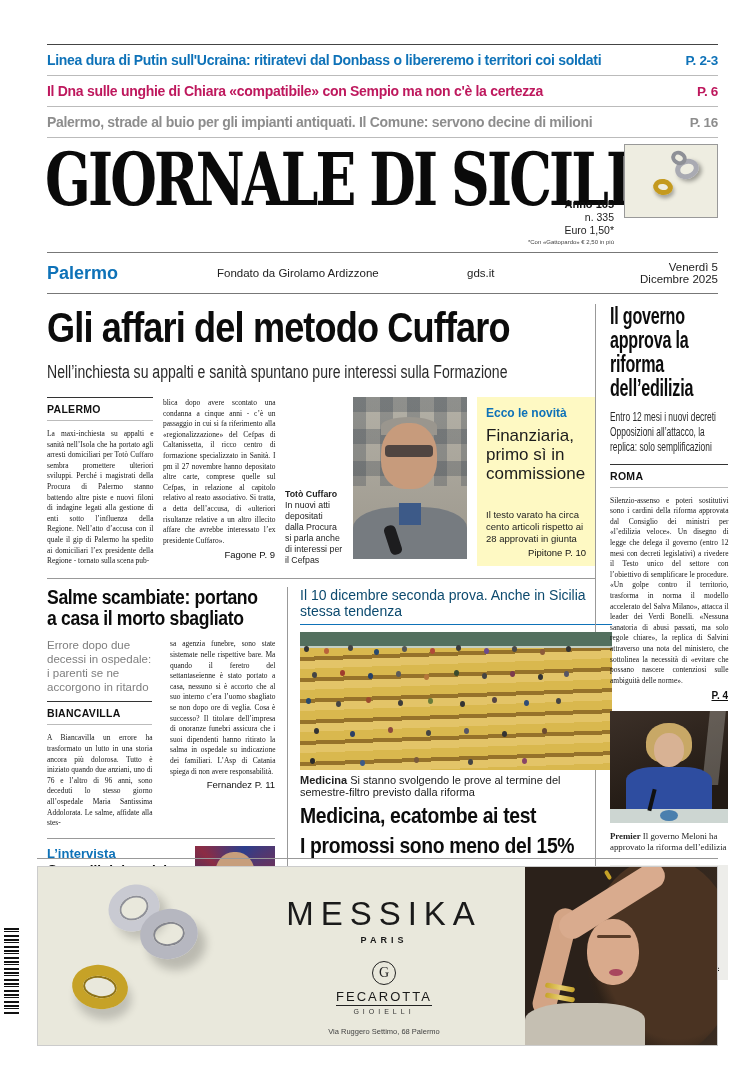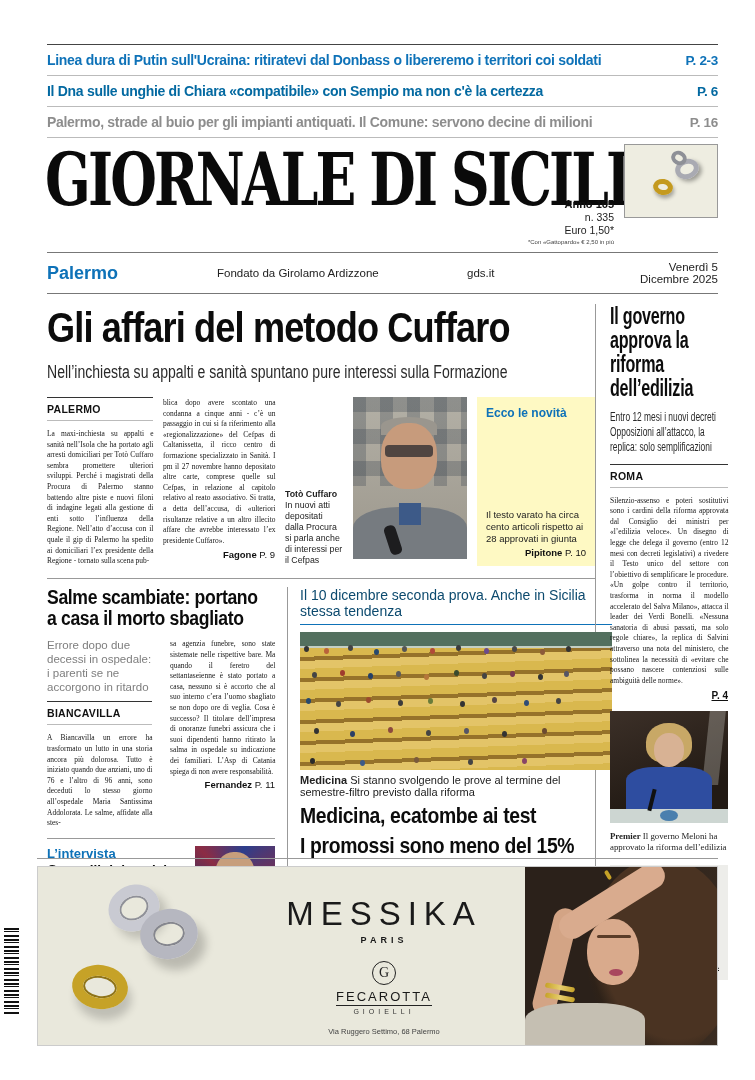--- a/index.html
+++ b/index.html
@@ -13,21 +13,21 @@
   .sq78 { display:block; width:128%; transform:scaleX(.78); transform-origin:top left; }
   .sq83 { display:block; width:121%; transform:scaleX(.83); transform-origin:top left; }
   .sq86 { display:block; width:max-content; transform:scaleX(.86); transform-origin:top left; white-space:nowrap; }
   .sq88 { display:block; width:max-content; transform:scaleX(.88); transform-origin:top left; white-space:nowrap; }
 
   
   .briefs { border-top:1.5px solid #444; }
   .brief { display:flex; justify-content:space-between; align-items:center; padding:7px 0; border-bottom:1px solid #bbb; font-weight:bold; font-size:14px; letter-spacing:-0.3px; }
   .brief .pg { font-size:13.5px; margin-left:8px; white-space:nowrap; }
   .brief.blue, .brief.blue .pg { color:#0e72b8; }
-  .brief.black, .brief.black .pg { color:#0369a1; }
+  .brief.black, .brief.black .pg { color:#be185d; }
   .brief.gray, .brief.gray .pg { color:#8d8d8d; }
 
   
   .masthead { position:relative; height:108px; margin-top:4px; }
   .logo { position:absolute; left:-2px; top:-6px; font-family:"DejaVu Serif", serif; font-weight:bold; font-size:57px; letter-spacing:-3px; transform:scaleY(1.28) scaleX(.94); transform-origin:top left; white-space:nowrap; color:#0a0a0a; }
   .edition { position:absolute; right:104px; bottom:4px; text-align:right; line-height:1.25; }
   .edition .anno { font-weight:bold; font-size:11px;margin-top:35px; }
   .edition .num, .edition .price { font-size:10.5px; color:#222; }
   .edition .note { font-size:6px; color:#444; margin-top:1px; }
   .mast-thumb { position:absolute; right:0; top:2px; width:94px; height:74px; background:#eeede1; border:1px solid #999; }
@@ -47,21 +47,21 @@
   .main { display:flex; margin-top:10px; }
   .colL { width:548px; }
   .colR { width:133px; margin-left:0; padding-left:14px; border-left:1px solid #999; }
 
   .lead-hl { font-weight:bold; font-size:42px; letter-spacing:-1px; color:#0c0c0c; }
   .lead-deck { font-size:18px; color:#2a2a2a; margin-top:10px; }
 
   .kicker { font-weight:bold; font-size:10.5px; letter-spacing:.3px; border-top:1.5px solid #333; border-bottom:1px solid #bbb; padding:5px 0 5px; margin-bottom:7px; color:#111; }
   .serif { font-family:"Liberation Serif", serif; font-size:9px; line-height:1.18; text-align:justify; color:#151515; }
   .byline { text-align:right; font-size:9.5px; margin-top:3px; }
-  .byline b { font-weight:bold; }
+  .byline b { font-weight:normal; }
 
   .lead-row { display:flex; gap:10px; margin-top:14px; min-height:168px; }
   .lr-c1 { width:106px; }
   .lr-c2 { width:112px; }
   .lr-cap { width:58px; display:flex; flex-direction:column; justify-content:flex-end; }
   .photo-cap { font-size:8.8px; line-height:1.25; color:#222; }
   .photo-cap b { font-weight:bold; }
   .lr-photo { width:114px; height:162px; position:relative; overflow:hidden; }
   .ecco { flex:1; background:#fef9c3; padding:9px 9px 8px; display:flex; flex-direction:column; }
   .box-kicker { color:#0e72b8; font-weight:bold; font-size:12px; }
@@ -236,20 +236,21 @@
             <div class="cf-win"></div>
             <div class="cf-hair"></div>
             <div class="cf-head"></div>
             <div class="cf-glass"></div>
             <div class="cf-jacket"></div>
             <div class="cf-shirt"></div>
             <div class="cf-mic"></div>
           </div>
           <div class="ecco">
             <div class="box-kicker">Ecco le novità</div>
+            <div class="ecco-title">Finanziaria, primo sì in commissione</div>
             <div class="ecco-body">Il testo varato ha circa cento articoli rispetto ai 28 approvati in giunta</div>
             <div class="byline">
               <b>Pipitone</b>
               <span>P. 10</span>
             </div>
           </div>
         </div>
 
         <div class="band2">
           <div class="salme-col">

